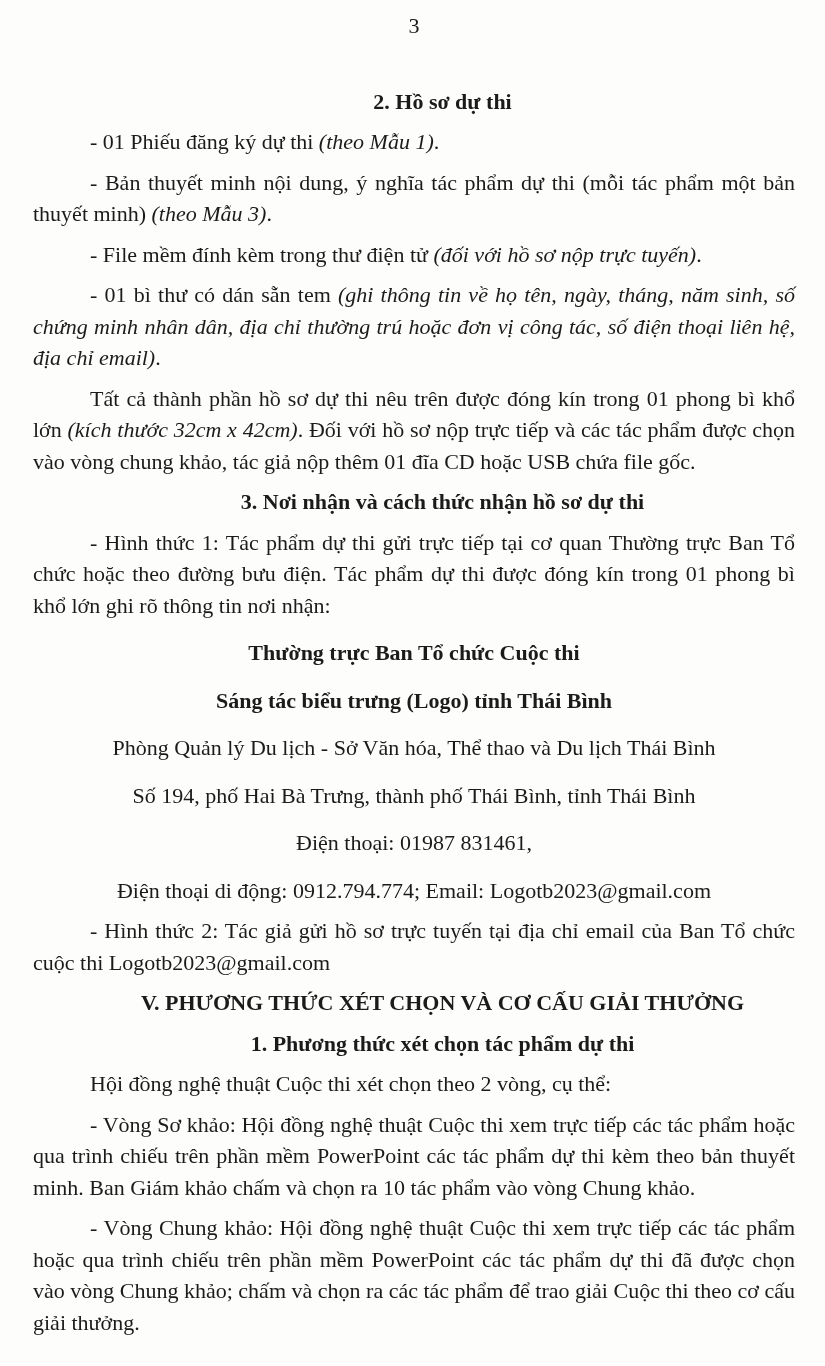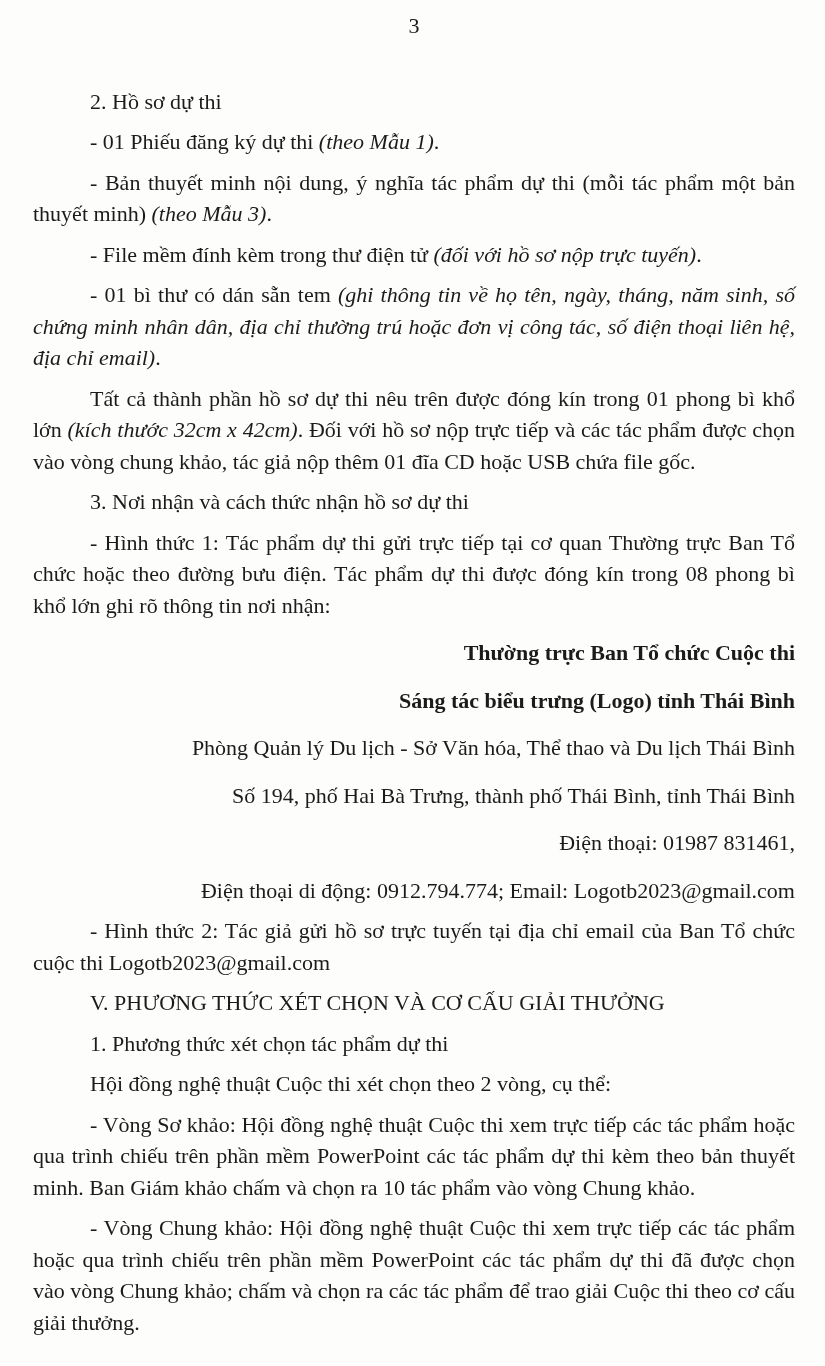--- a/index.html
+++ b/index.html
@@ -26,27 +26,27 @@
     margin: 0 0 44px 0;
   }
   .p {
     margin: 0 0 9px 0;
     text-align: justify;
     text-indent: 57px;
   }
   .h {
     margin: 1px 0 9px 0;
     text-indent: 57px;
-    font-weight: normal;
-    text-align: left;
+    font-weight: bold;
+    text-align: center;
   }
   .c {
     margin: 16px 0 9px 0;
     text-indent: 0;
-    text-align: right;
+    text-align: center;
   }
   .cb { font-weight: bold; }
   .it { font-style: italic; }
   .u  { }
 </style>
 </head>
 <body>
 
 <div class="page">
 
@@ -60,21 +60,21 @@
   <p class="p"><span>- Bản thuyết minh nội dung, ý nghĩa tác phẩm dự thi (mỗi tác phẩm một bản thuyết minh) </span><span class="it">(theo Mẫu 3)</span><span>.</span></p>
 
   <p class="p"><span>- File mềm đính kèm trong thư điện tử </span><span class="it">(đối với hồ sơ nộp trực tuyến)</span><span>.</span></p>
 
   <p class="p"><span>- 01 bì thư có dán sẵn tem </span><span class="it">(ghi thông tin về họ tên, ngày, tháng, năm sinh, số chứng minh nhân dân, địa chỉ thường trú hoặc đơn vị công tác, số điện thoại liên hệ, địa chỉ email)</span><span>.</span></p>
 
   <p class="p"><span>Tất cả thành phần hồ sơ dự thi nêu trên được đóng kín trong 01 phong bì khổ lớn </span><span class="it">(kích thước 32cm x 42cm)</span><span>. Đối với hồ sơ nộp trực tiếp và các tác phẩm được chọn vào vòng chung khảo, tác giả nộp thêm 01 đĩa CD hoặc USB chứa file gốc.</span></p>
 
   <p class="h">3. Nơi nhận và cách thức nhận hồ sơ dự thi</p>
 
-  <p class="p">- Hình thức 1: Tác phẩm dự thi gửi trực tiếp tại cơ quan Thường trực Ban Tổ chức hoặc theo đường bưu điện. Tác phẩm dự thi được đóng kín trong 08 phong bì khổ lớn ghi rõ thông tin nơi nhận:</p>
+  <p class="p">- Hình thức 1: Tác phẩm dự thi gửi trực tiếp tại cơ quan Thường trực Ban Tổ chức hoặc theo đường bưu điện. Tác phẩm dự thi được đóng kín trong 01 phong bì khổ lớn ghi rõ thông tin nơi nhận:</p>
 
   <p class="c cb">Thường trực Ban Tổ chức Cuộc thi</p>
   <p class="c cb">Sáng tác biểu trưng (Logo) tỉnh Thái Bình</p>
   <p class="c">Phòng Quản lý Du lịch - Sở Văn hóa, Thể thao và Du lịch Thái Bình</p>
   <p class="c">Số 194, phố Hai Bà Trưng, thành phố Thái Bình, tỉnh Thái Bình</p>
   <p class="c">Điện thoại: 01987 831461,</p>
   <p class="c">Điện thoại di động: 0912.794.774; Email: Logotb2023@gmail.com</p>
 
   <p class="p"><span>- Hình thức 2: Tác giả gửi hồ sơ trực tuyến tại địa chỉ email của Ban Tổ chức cuộc thi </span><span class="u">Logotb2023@gmail.com</span></p>
 

